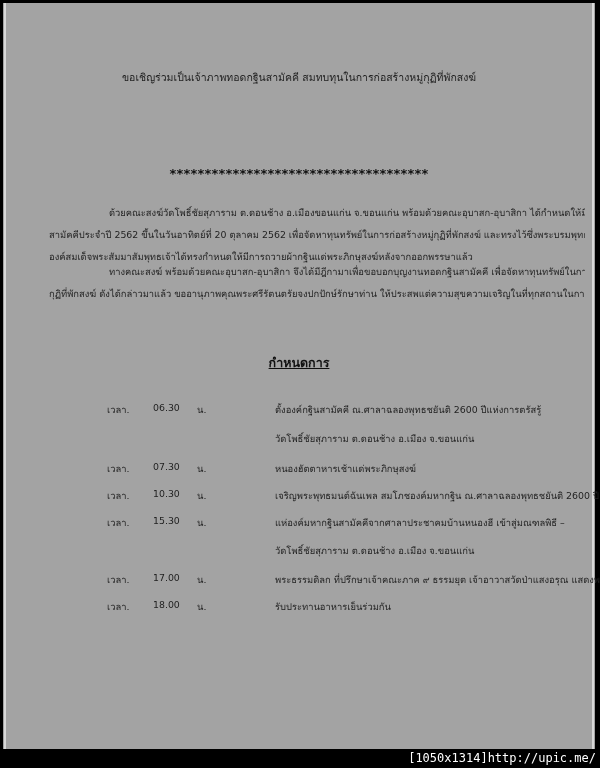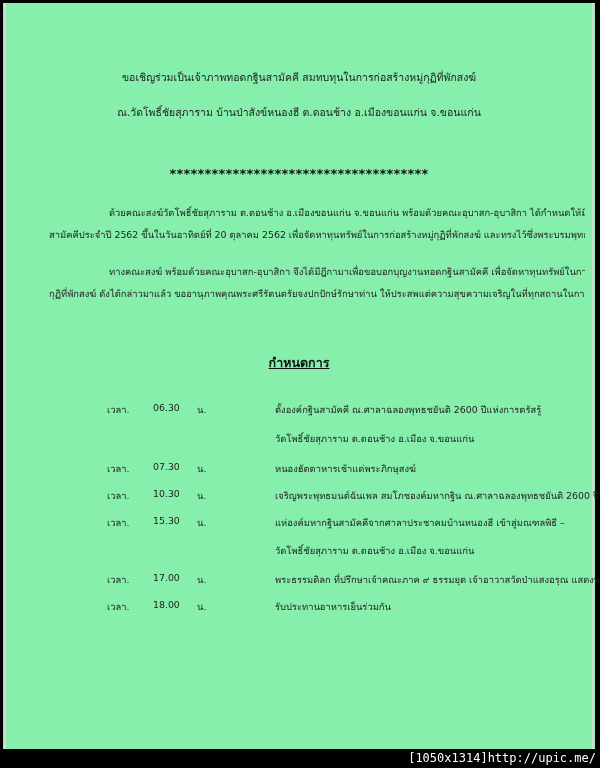--- a/index.html
+++ b/index.html
@@ -2,21 +2,21 @@
 <html><head>
 <meta charset="utf-8">
 <style>
   html, body { margin:0; padding:0; }
   body {
     width:600px; height:768px; background:#000; position:relative; overflow:hidden;
     font-family: "DejaVu Sans", "Liberation Sans", sans-serif; color:#222;
   }
   .page {
     position:absolute; left:3px; top:3px; width:592px; height:746px;
-    background:#86efac;
+    background:#a3a3a3;
   }
   .edge-left { position:absolute; left:1px; top:0; width:2px; height:100%; background:#d8d8d8; }
   .edge-right { position:absolute; right:1px; top:0; width:2px; height:100%; background:#d8d8d8; }
   .center { position:absolute; left:0; width:100%; text-align:center; white-space:nowrap; }
   .hdr { font-size:10.5px; color:#222; }
   .big-time { font-size:15px; font-weight:bold; color:#111; }
   .stars { font-size:13px; letter-spacing:0.2px; color:#111; font-weight:bold; }
   .para { position:absolute; left:46px; width:536px; font-size:9.4px; line-height:22px; color:#222; text-align:justify; }
   .para .line { white-space:nowrap; display:block; overflow:hidden; }
   .indent { padding-left:60px; }
@@ -33,27 +33,27 @@
   }
 </style>
 </head>
 <body>
 
 <div class="page">
   <div class="edge-left"></div>
   <div class="edge-right"></div>
 
   <div class="center hdr" style="top:66px;">ขอเชิญร่วมเป็นเจ้าภาพทอดกฐินสามัคคี สมทบทุนในการก่อสร้างหมู่กุฏิที่พักสงฆ์</div>
-  <div class="center hdr" style="top:101px;">ณ.วัดโพธิ์ชัยสุภาราม บ้านป่าสังข์หนองฮี ต.ดอนช้าง อ.เมืองขอนแก่น จ.ขอนแก่น</div>
 
   <div class="center stars" style="top:163px;">*************************************</div>
 
   <div class="para" style="top:199px;">
     <span class="line indent">ด้วยคณะสงฆ์วัดโพธิ์ชัยสุภาราม ต.ดอนช้าง อ.เมืองขอนแก่น จ.ขอนแก่น พร้อมด้วยคณะอุบาสก-อุบาสิกา ได้กำหนดให้มีการทอดกฐิน</span>
     <span class="line">สามัคคีประจำปี 2562 ขึ้นในวันอาทิตย์ที่ 20 ตุลาคม 2562 เพื่อจัดหาทุนทรัพย์ในการก่อสร้างหมู่กุฏิที่พักสงฆ์ และทรงไว้ซึ่งพระบรมพุทธานุญาตที่</span>
+    <span class="line">องค์สมเด็จพระสัมมาสัมพุทธเจ้าได้ทรงกำหนดให้มีการถวายผ้ากฐินแด่พระภิกษุสงฆ์หลังจากออกพรรษาแล้ว</span>
   </div>
 
   <div class="para" style="top:258px;">
     <span class="line indent">ทางคณะสงฆ์ พร้อมด้วยคณะอุบาสก-อุบาสิกา จึงได้มีฎีกามาเพื่อขอบอกบุญงานทอดกฐินสามัคคี เพื่อจัดหาทุนทรัพย์ในการก่อสร้างหมู่</span>
     <span class="line">กุฏิที่พักสงฆ์ ดังได้กล่าวมาแล้ว ขออานุภาพคุณพระศรีรัตนตรัยจงปกปักษ์รักษาท่าน ให้ประสพแต่ความสุขความเจริญในที่ทุกสถานในการทุกเมื่อ</span>
   </div>
 
   <div class="center section-title" style="top:350px;">กำหนดการ</div>
 
   <div class="row" style="top:399px;">

